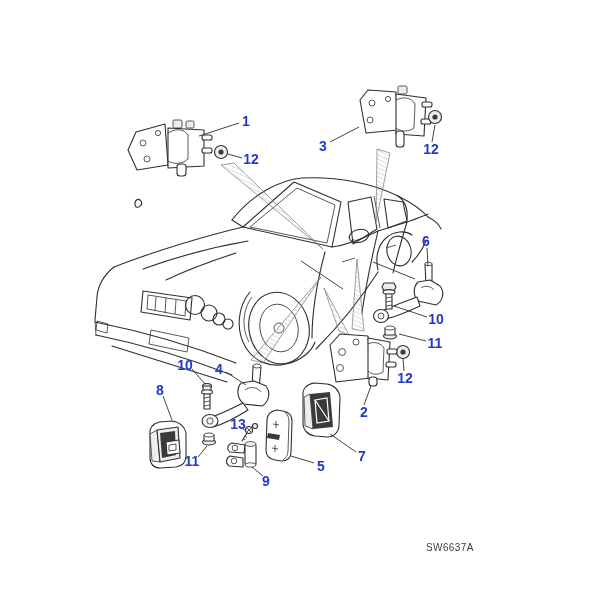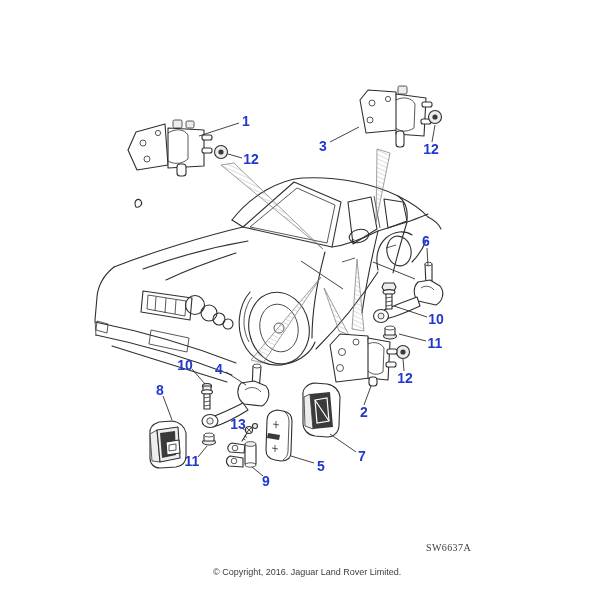--- a/index.html
+++ b/index.html
@@ -10,21 +10,21 @@
   .stroke { stroke:var(--line); stroke-width:1.1; fill:none; stroke-linecap:round; stroke-linejoin:round; }
   .thin   { stroke:var(--line); stroke-width:0.8; fill:none; }
   .fillw  { fill:#ffffff; }
   .fillg  { fill:#ededed; }
   .filld  { fill:#3a3a3a; }
   .wedge  { fill:url(#hatch); stroke:#777; stroke-width:0.7; }
   line.leader { stroke:var(--line); stroke-width:0.9; }
   text.callout { font-weight:bold; font-size:14px; fill:var(--label); text-anchor:middle;
                  font-family:"Liberation Sans", sans-serif; cursor:pointer; }
   .code-text { position:absolute; left:426px; top:542px; font-size:10px; color:var(--text);
-               letter-spacing:0.4px;font-family:Liberation Serif, serif; }
+               letter-spacing:0.4px; }
   .copyright-text { position:absolute; left:213px; top:567px; font-size:9px; color:var(--text); }
 </style>
 </head>
 <body>
 
 <div class="stage">
 
 <svg id="diagram-svg" width="600" height="600" viewBox="0 0 600 600">
   <defs>
     <pattern id="hatch" width="4" height="4" patternUnits="userSpaceOnUse" patternTransform="rotate(115)">
@@ -278,15 +278,14 @@
         <line x1="263" y1="476" x2="252" y2="467" class="leader"></line>
         <text x="266" y="481" dy="0.35em" class="callout">9</text>
         <line x1="314" y1="463" x2="291" y2="456" class="leader"></line>
         <text x="321" y="466" dy="0.35em" class="callout">5</text>
         <line x1="356" y1="452" x2="330" y2="434" class="leader"></line>
         <text x="362" y="456" dy="0.35em" class="callout">7</text>
       </g>
 </svg>
 
 <div class="code-text">SW6637A</div>
-<div class="copyright-text">© Copyright, 2016. Jaguar Land Rover Limited.</div>
 
 </div>
 
 </body></html>

